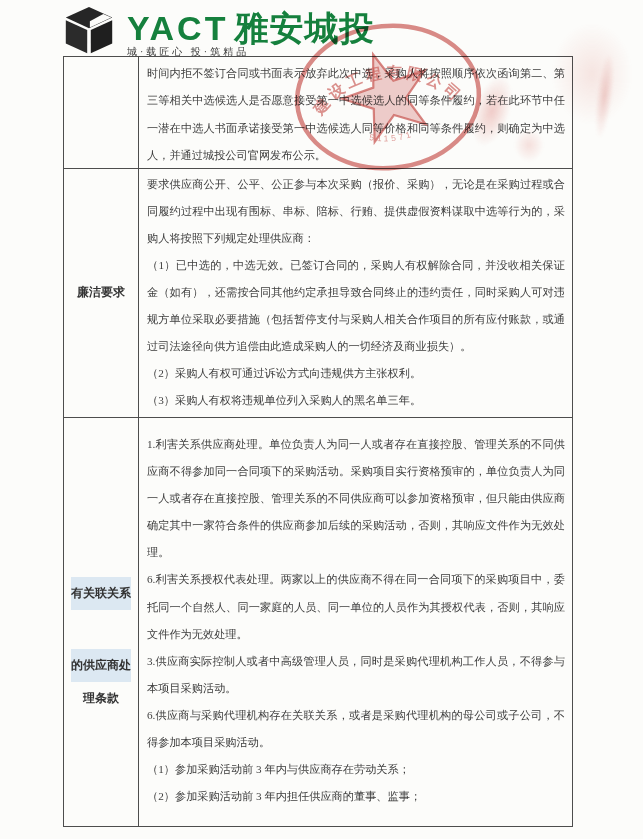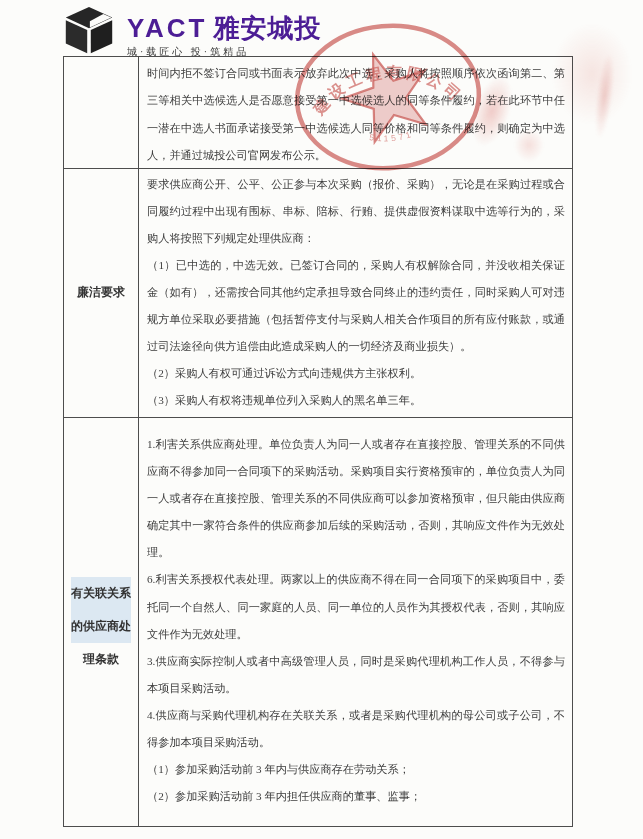--- a/index.html
+++ b/index.html
@@ -9,21 +9,21 @@
     font-family:"Liberation Serif","DejaVu Serif",serif;
     color:#3c3c3c;
   }
 
   
   .brand { position:absolute; left:62px; top:6px; display:flex; gap:11px; align-items:flex-start; }
   .brand-icon { width:54px; height:50px; display:block; }
   .brand-text { padding-top:7px; }
   .brand-name {
     font-family:"Liberation Sans","DejaVu Sans",sans-serif;
-    font-size:26px; font-weight:bold; color:#4c1d95;
+    font-size:34px; font-weight:bold; color:#15803d;
     letter-spacing:1px; line-height:30px; white-space:nowrap;
   }
   .brand-name .en { letter-spacing:3px; margin-right:6px; }
   .brand-tagline {
     margin-top:2px; font-size:10px; font-weight:400; color:#3a3a3a;
     letter-spacing:3px; white-space:nowrap;
   }
 
   
   .doc-table {
@@ -36,21 +36,21 @@
   .hline.h2 { top:360px; }
 
   .label-cell {
     position:absolute; left:0; width:74px; display:flex;
     align-items:center; justify-content:center;
     font-size:12px; font-weight:600; color:#333; text-align:left;
   }
   .label-row2 { top:111px; height:249px; }
   .label-row3 { top:360px; height:409px; flex-direction:column; line-height:33px; padding-top:10px; box-sizing:border-box; }
   .label-row3 span { display:block; }
-  .label-row3 .hl { background:rgba(168,199,229,.38); }
+  .label-row3 .hl { background:rgba(168,199,229,.38);margin-top:39px; }
 
   .content-cell {
     position:absolute; left:75px; width:433px; box-sizing:border-box;
     padding:3px 7px 0 8px; overflow:hidden;
     font-size:11.2px; text-align:justify; color:#3d3d3d;
   }
   .content-cell p { margin:0; }
   .row1 { top:0; height:111px; line-height:27.4px; }
   .row2 { top:111px; height:249px; line-height:27px; }
   .row3 { top:360px; height:409px; line-height:27.1px;margin-top:11px; }
@@ -116,21 +116,21 @@
 
     <div class="label-cell label-row3">
       <span class="hl">有关联关系</span>
       <span class="hl">的供应商处</span>
       <span>理条款</span>
     </div>
     <div class="content-cell row3">
       <p>1.利害关系供应商处理。单位负责人为同一人或者存在直接控股、管理关系的不同供应商不得参加同一合同项下的采购活动。采购项目实行资格预审的，单位负责人为同一人或者存在直接控股、管理关系的不同供应商可以参加资格预审，但只能由供应商确定其中一家符合条件的供应商参加后续的采购活动，否则，其响应文件作为无效处理。</p>
       <p>6.利害关系授权代表处理。两家以上的供应商不得在同一合同项下的采购项目中，委托同一个自然人、同一家庭的人员、同一单位的人员作为其授权代表，否则，其响应文件作为无效处理。</p>
       <p>3.供应商实际控制人或者中高级管理人员，同时是采购代理机构工作人员，不得参与本项目采购活动。</p>
-      <p>4.供应商与采购代理机构存在关联关系，或者是采购代理机构的母公司或子公司，不得参加本项目采购活动。</p>
+      <p>6.供应商与采购代理机构存在关联关系，或者是采购代理机构的母公司或子公司，不得参加本项目采购活动。</p>
       <p>（1）参加采购活动前 3 年内与供应商存在劳动关系；</p>
       <p>（2）参加采购活动前 3 年内担任供应商的董事、监事；</p>
     </div>
   </div>
 
   <svg class="seal" viewBox="0 0 204 166" aria-hidden="true">
     <ellipse cx="102" cy="83" rx="91" ry="71" fill="none" stroke="#c4423d" stroke-width="4.5" opacity="0.72"></ellipse>
     <path id="sealTopArc" d="M 30,103 A 78,64 0 0 1 174,103" fill="none"></path>
     <path id="sealBottomArc" d="M 44,100 A 66,52 0 0 0 160,100" fill="none"></path>
     <path d="M100,34 L110.6,65.4 L143.7,65.8 L117.1,85.6 L127,117.2 L100,98 L73,117.2 L82.9,85.6 L56.3,65.8 L89.4,65.4 Z" transform="translate(2,4) rotate(-14 100 80)" fill="#c4423d" fill-opacity="0.3" stroke="#c4423d" stroke-width="2.2" stroke-opacity="0.75"></path>

